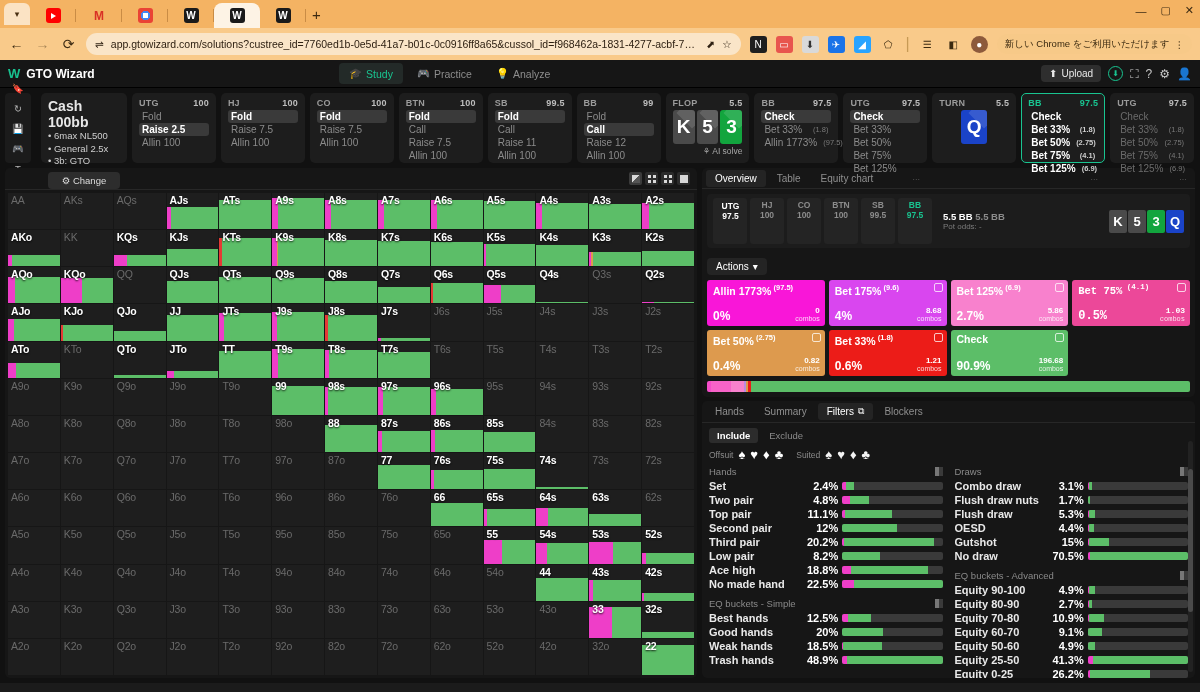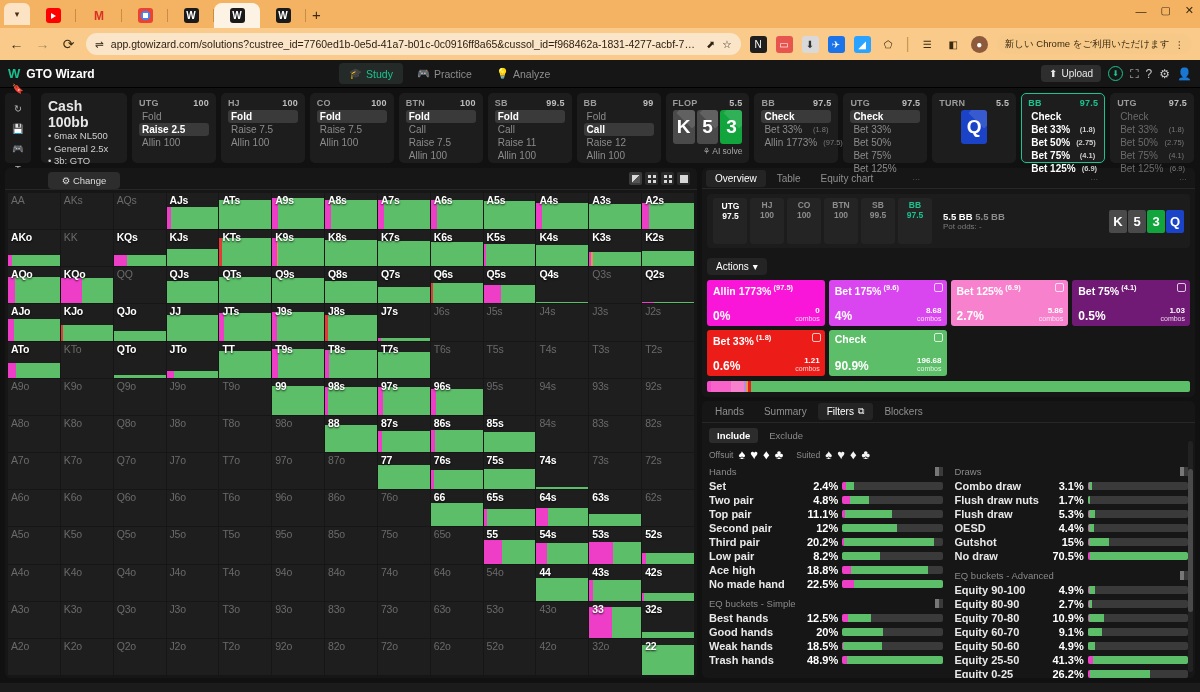--- a/index.html
+++ b/index.html
@@ -1368,26 +1368,35 @@
           </div>
           <div class="act" style="background: rgb(248, 129, 205);">
             <div class="t"><span>Bet 125%</span><sup> (6.9)</sup></div>
             <div class="lockbtn"></div>
             <div class="pct">2.7%</div>
             <div class="cmb">
               <b>5.86</b>
               <s>combos</s>
             </div>
           </div>
-          <div class="act" style="background: #701a75;">
+          <div class="act" style="background: #ec4899; font-family: Liberation Mono, monospace;">
             <div class="t"><span>Bet 75%</span><sup> (4.1)</sup></div>
             <div class="lockbtn"></div>
             <div class="pct">0.5%</div>
             <div class="cmb">
               <b>1.03</b>
+              <s>combos</s>
+            </div>
+          </div>
+          <div class="act" style="background: rgb(221, 154, 78);">
+            <div class="t"><span>Bet 50%</span><sup> (2.75)</sup></div>
+            <div class="lockbtn"></div>
+            <div class="pct">0.4%</div>
+            <div class="cmb">
+              <b>0.82</b>
               <s>combos</s>
             </div>
           </div>
           <div class="act" style="background: rgb(236, 28, 24);">
             <div class="t"><span>Bet 33%</span><sup> (1.8)</sup></div>
             <div class="lockbtn"></div>
             <div class="pct">0.6%</div>
             <div class="cmb">
               <b>1.21</b>
               <s>combos</s>

